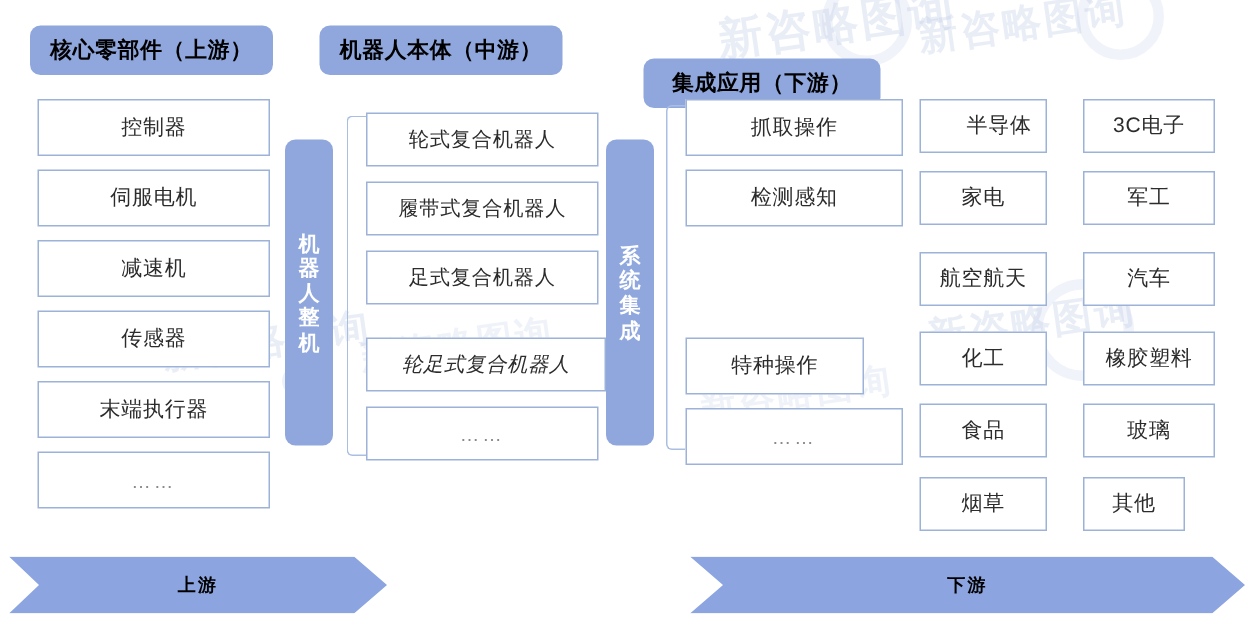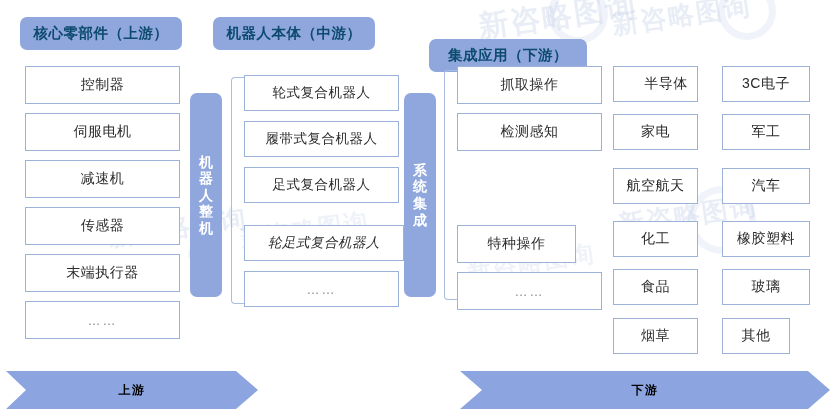--- a/index.html
+++ b/index.html
@@ -43,21 +43,21 @@
     opacity: 0.35;
     pointer-events: none;
   }
 
   
   .hdr {
     position: absolute;
     height: 33px;
     background: #8fa7dd;
     border-radius: 7px;
-    color: #0c4a6e;
+    color: #000000;
     font-size: 14.5px;
     font-weight: bold;
     display: flex;
     align-items: center;
     justify-content: center;
     letter-spacing: 0.5px;
     box-sizing: border-box;
   }
 
   

